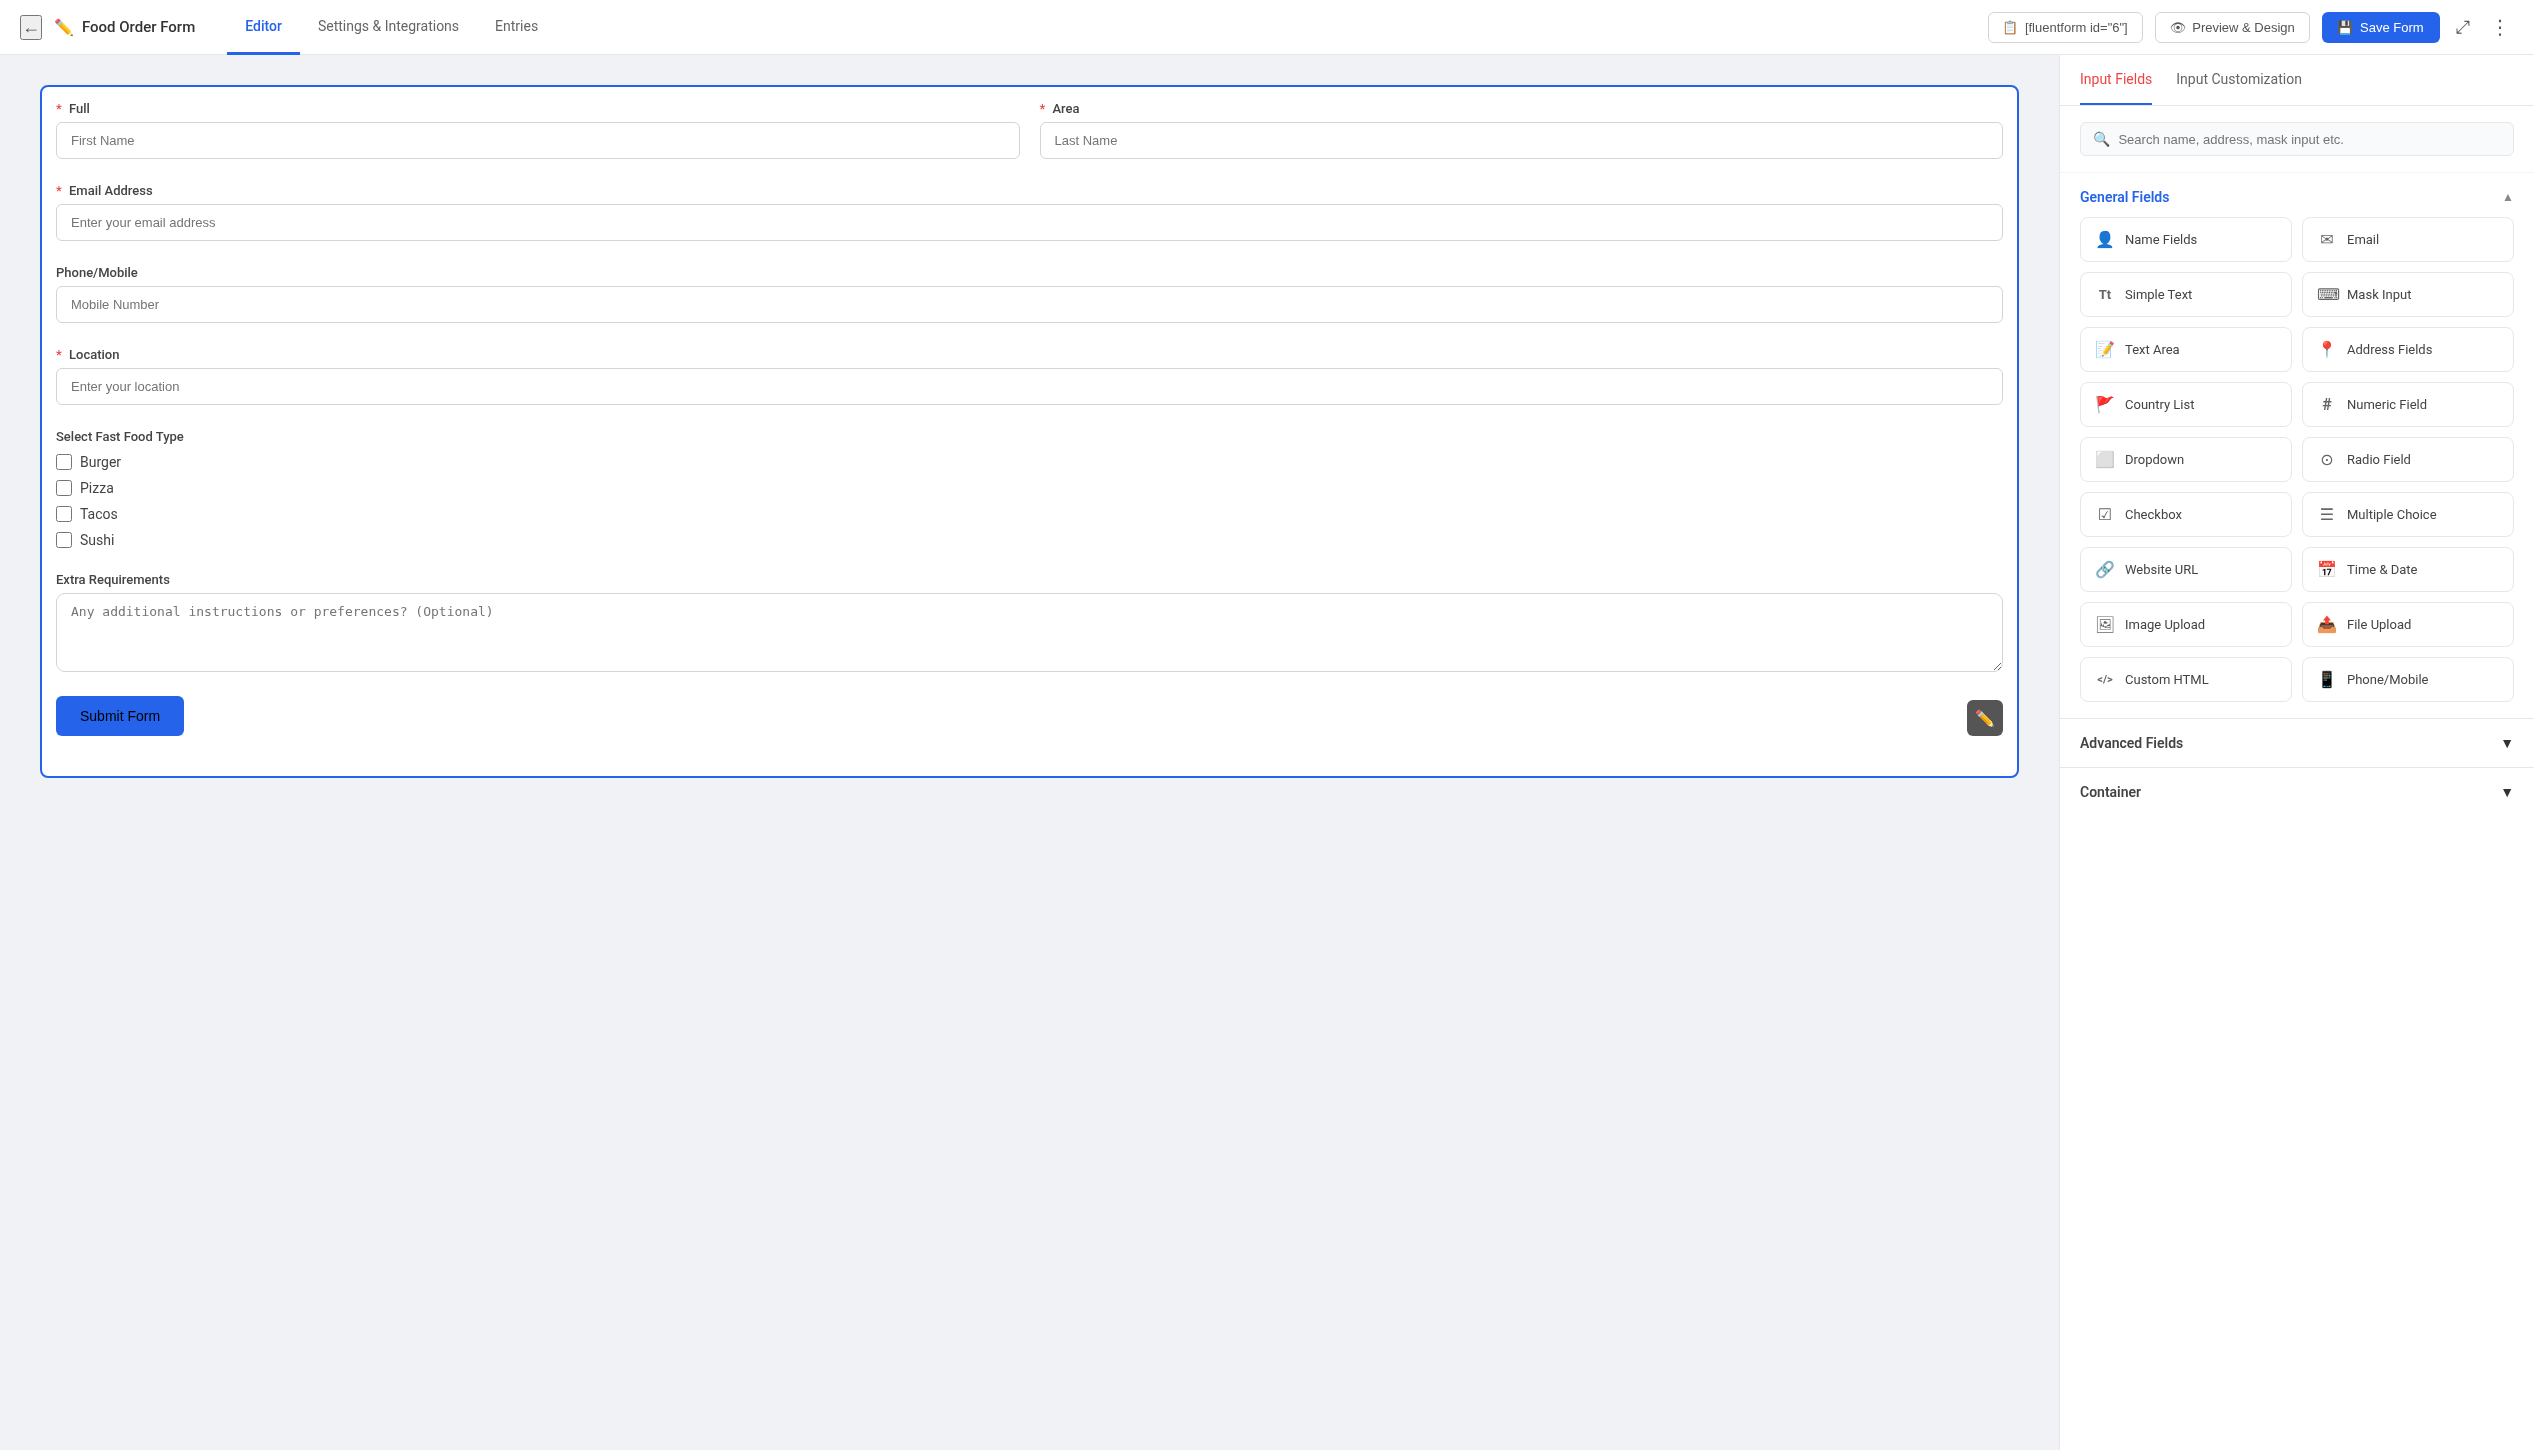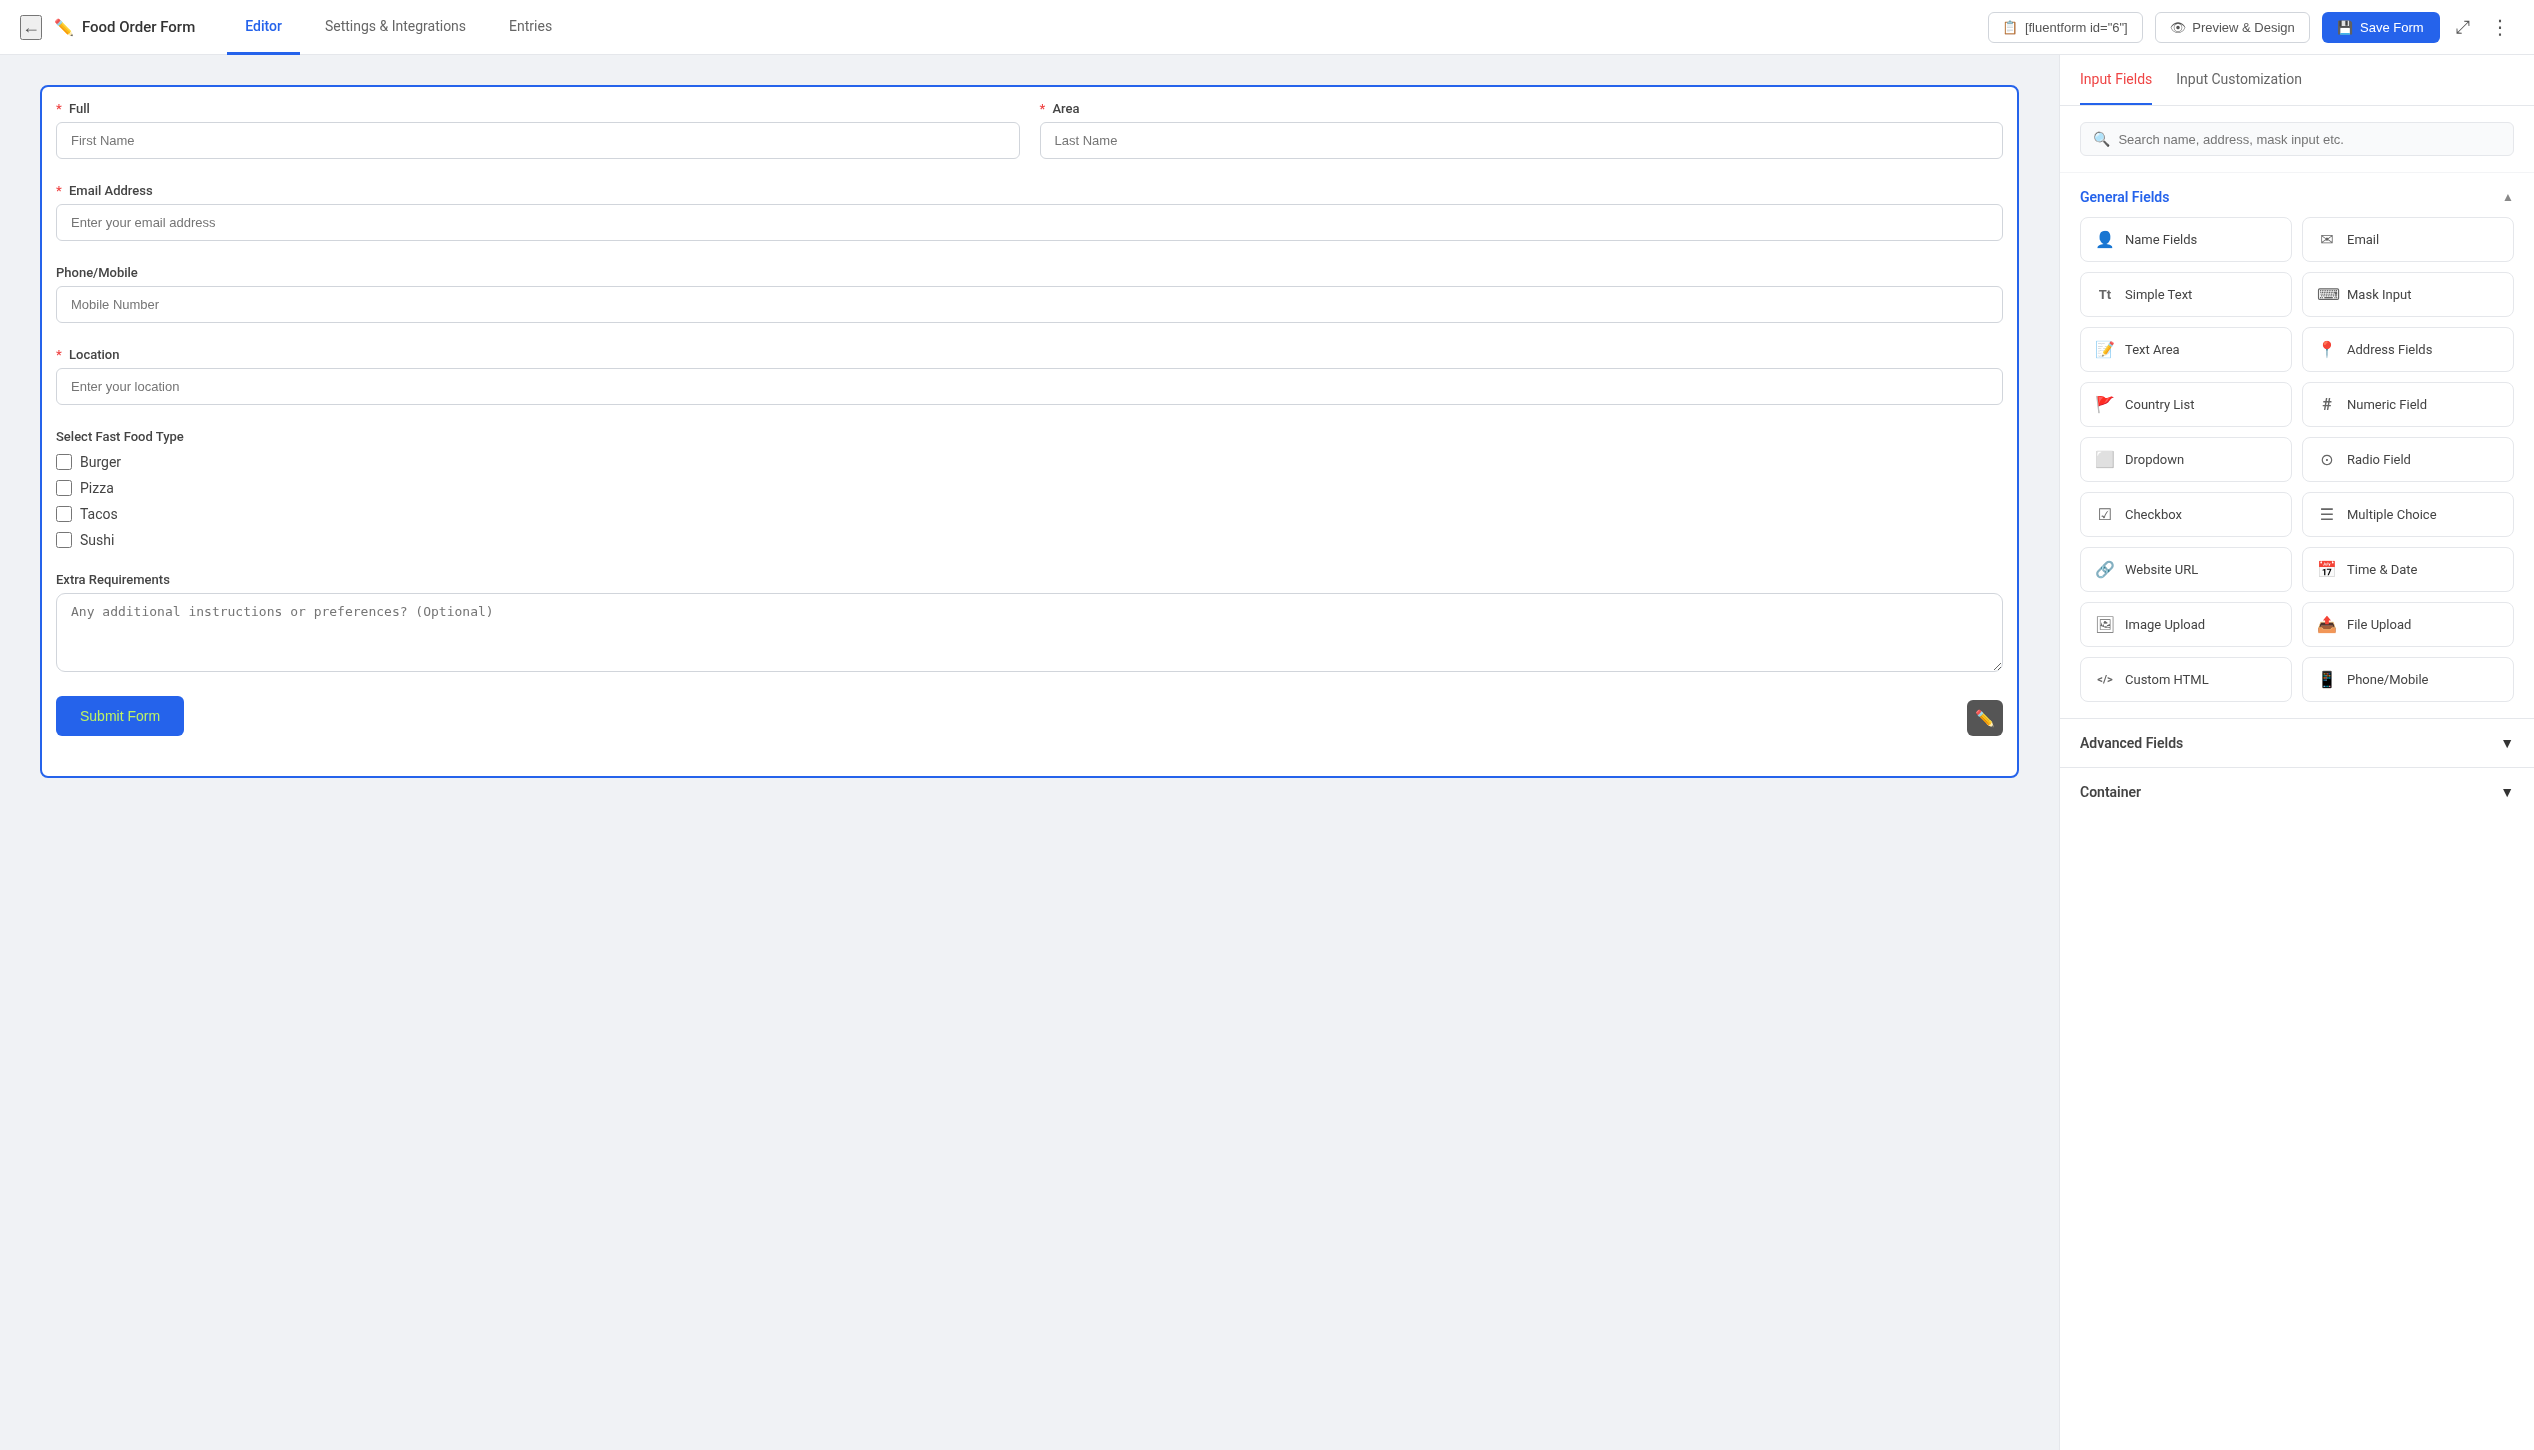--- a/index.html
+++ b/index.html
@@ -7,21 +7,21 @@
 
     
     .top-nav {
       display: flex; align-items: center; background: #fff;
       padding: 0 20px; height: 55px; border-bottom: 1px solid #e5e7eb;
       position: fixed; top: 0; left: 0; right: 0; z-index: 100;
     }
     .nav-back { display: flex; align-items: center; cursor: pointer; color: #555; margin-right: 12px; font-size: 18px; }
     .nav-form-title { display: flex; align-items: center; gap: 8px; font-size: 15px; color: #333; font-weight: 500; margin-right: 32px; }
     .nav-form-icon { font-size: 16px; color: #888; }
-    .nav-tabs { display: flex; gap: 7px; }
+    .nav-tabs { display: flex; gap: 0; }
     .nav-tab { padding: 0 18px; height: 55px; display: flex; align-items: center; font-size: 14px; color: #666; cursor: pointer; border-bottom: 3px solid transparent; text-decoration: none; }
     .nav-tab.active { color: #2563eb; border-bottom-color: #2563eb; font-weight: 500; }
     .nav-actions { margin-left: auto; display: flex; align-items: center; gap: 12px; }
     .btn-shortcode { background: #fff; border: 1px solid #d1d5db; border-radius: 6px; padding: 7px 14px; font-size: 13px; color: #555; cursor: pointer; display: flex; align-items: center; gap: 6px; }
     .btn-preview { background: #fff; border: 1px solid #d1d5db; border-radius: 6px; padding: 7px 14px; font-size: 13px; color: #555; cursor: pointer; display: flex; align-items: center; gap: 6px; }
     .btn-save { background: #2563eb; border: none; border-radius: 6px; padding: 8px 16px; font-size: 13px; color: #fff; cursor: pointer; display: flex; align-items: center; gap: 6px; font-weight: 500; }
     .btn-expand { background: none; border: none; cursor: pointer; color: #555; font-size: 18px; padding: 4px; }
     .btn-more { background: none; border: none; cursor: pointer; color: #555; font-size: 20px; padding: 4px; }
 
     
@@ -35,21 +35,21 @@
     .form-row { display: flex; gap: 20px; margin-bottom: 24px; }
     .form-group { flex: 1; display: flex; flex-direction: column; gap: 6px; }
     .form-label { font-size: 13px; color: #444; font-weight: 500; }
     .form-label .required { color: #ef4444; margin-right: 4px; }
     .form-input { border: 1px solid #d1d5db; border-radius: 6px; padding: 10px 14px; font-size: 13px; color: #999; outline: none; background: #fff; width: 100%; }
     .form-textarea { border: 1px solid #d1d5db; border-radius: 9px; padding: 10px 14px; font-size: 13px; color: #1d4ed8; outline: none; background: #fff; width: 100%; resize: vertical; min-height: 79px; }
     .checkbox-group { display: flex; flex-direction: column; gap: 10px; margin-top: 4px; }
     .checkbox-item { display: flex; align-items: center; gap: 8px; font-size: 14px; color: #444; }
     .checkbox-item input[type="checkbox"] { width: 16px; height: 16px; accent-color: #2563eb; }
     .form-submit { margin-top: 20px; display: flex; justify-content: space-between; align-items: flex-end; }
-    .btn-submit { background: #2563eb; color: #bef264; border: none; border-radius: 6px; padding: 12px 24px; font-size: 14px; font-weight: 500; cursor: pointer; }
+    .btn-submit { background: #2563eb; color: #000000; border: none; border-radius: 6px; padding: 12px 24px; font-size: 14px; font-weight: 500; cursor: pointer; }
     .edit-btn { background: #555; color: #fff; border: none; border-radius: 6px; width: 36px; height: 36px; display: flex; align-items: center; justify-content: center; cursor: pointer; font-size: 16px; }
 
     
     .right-sidebar { width: 475px; background: #fff; border-left: 1px solid #e5e7eb; overflow-y: auto; flex-shrink: 0; }
     .sidebar-tabs { display: flex; border-bottom: 1px solid #e5e7eb; padding: 0 20px; }
     .sidebar-tab { padding: 16px 0; margin-right: 24px; font-size: 14px; color: #666; cursor: pointer; border-bottom: 2px solid transparent; }
     .sidebar-tab.active { color: #ef4444; border-bottom-color: #2563eb; font-weight: 400; }
 
     
     .sidebar-search { padding: 16px 20px; border-bottom: 1px solid #f3f4f6; }

